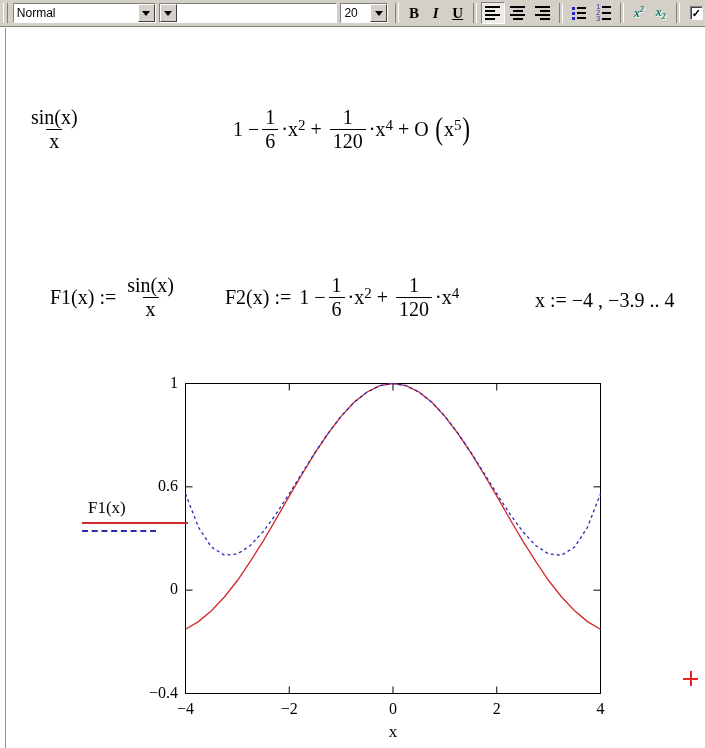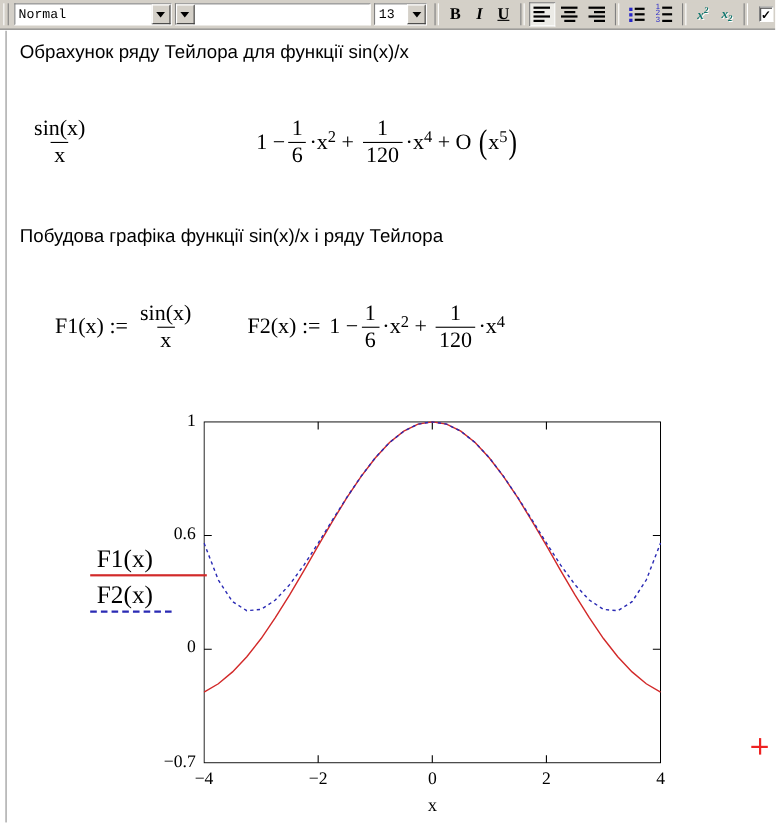--- a/index.html
+++ b/index.html
@@ -3,21 +3,21 @@
 <meta charset="utf-8">
 <style>
   html,body{margin:0;padding:0;background:#fff;}
   .screen{position:relative;width:705px;height:748px;background:#ffffff;overflow:hidden;
           font-family:"Liberation Sans",sans-serif;color:#000;}
   
   .toolbar{position:absolute;left:0;top:0;width:705px;height:27px;background:#d4d0c8;
            border-bottom:1px solid #808080;display:flex;align-items:center;padding:0 2px;box-sizing:border-box;}
   .grip{width:3px;height:20px;margin:0 5px 0 1px;border-left:1px solid #fff;border-right:1px solid #808080;background:#d4d0c8;}
   .combo{display:flex;align-items:center;background:#fff;height:20px;
-         border:1px solid;border-color:#808080 #fff #fff #808080;box-sizing:border-box;margin-right:3px;font-family:Liberation Mono, monospace;}
+         border:1px solid;border-color:#808080 #fff #fff #808080;box-sizing:border-box;margin-right:3px;}
   .combo .cval{flex:1;font-size:12px;padding:0 3px;white-space:nowrap;overflow:hidden;}
   .drop{width:17px;height:18px;background:#d4d0c8;border:1px solid;border-color:#fff #404040 #404040 #fff;
         display:flex;align-items:center;justify-content:center;box-sizing:border-box;}
   .arr{width:0;height:0;border-left:4px solid transparent;border-right:4px solid transparent;border-top:5px solid #000;}
   .sep{width:2px;height:20px;border-left:1px solid #808080;border-right:1px solid #fff;margin:0 4px;}
   .tbtn{width:23px;height:22px;display:flex;align-items:center;justify-content:center;
         background:#d4d0c8;font-family:"Liberation Serif",serif;font-size:15px;}
   .tbtn.pressed{border:1px solid;border-color:#808080 #fff #fff #808080;background:#ecebe6;box-sizing:border-box;}
   .bold{font-weight:bold;}
   .ital{font-style:italic;font-weight:bold;}
@@ -43,21 +43,21 @@
   .frac span{padding:0 3px;line-height:1.15;}
   sup.e{font-size:15px;vertical-align:6px;line-height:0;}
   .paren{font-size:31px;font-weight:400;transform:scaleX(.75);display:inline-block;line-height:0;}
   
   .plot-svg{position:absolute;left:185px;top:383px;}
   .ticklab{position:absolute;font-family:"Liberation Serif",serif;font-size:16px;}
   .ylab{width:50px;text-align:right;}
   .xlab{width:34px;text-align:center;}
   .axis-title{position:absolute;left:185px;top:722px;width:416px;text-align:center;
               font-family:"Liberation Serif",serif;font-size:17px;}
-  .legend{position:absolute;left:82px;top:497px;font-family:"Liberation Serif",serif;font-size:23px;}
+  .legend{position:absolute;left:82px;top:497px;font-family:"Liberation Serif",serif;font-size:17px;}
   .leg-label{margin-left:6px;line-height:22px;}
   .leg-line{height:0;border-top:2px solid #d22a2a;width:106px;margin-top:3px;margin-bottom:6px;}
   .leg-line.dash{border-top-style:dashed;width:74px;border-top-width:2px;}
   .crosshair{position:absolute;left:683px;top:671px;width:15px;height:15px;}
   .crosshair .h{position:absolute;left:0;top:7px;width:15px;height:2px;background:#ee2222;}
   .crosshair .v{position:absolute;left:7px;top:0;width:2px;height:15px;background:#ee2222;}
 </style>
 </head>
 <body>
 
@@ -71,21 +71,21 @@
       <span class="drop">
           <span class="arr"></span>
         </span>
     </div>
     <div class="combo" style="width:188px">
       <span class="drop">
           <span class="arr"></span>
         </span>
     </div>
     <div class="combo" style="width:50px">
-      <span class="cval">13</span>
+      <span class="cval">20</span>
       <span class="drop">
           <span class="arr"></span>
         </span>
     </div>
 
     <div class="sep"></div>
     <div class="tbtn bold">B</div>
     <div class="tbtn ital">I</div>
     <div class="tbtn und">U</div>
 
@@ -158,23 +158,20 @@
     </div>
 
     <div class="sep"></div>
     <div class="cbx">
         <span>✓</span>
       </div>
   </div>
 
   <div class="sheet-left"></div>
 
-  <div class="txt" style="left:18px;top:38px;">
-    <span>Обрахунок ряду Тейлора для функції sin(x)/x</span>
-  </div>
 
   <div class="math" style="left:25px;top:98px;height:62px;">
     <span class="frac">
       <span>sin(x)</span>
       <span class="den">x</span>
     </span>
   </div>
 
   <div class="math" style="left:233px;top:98px;height:62px;">
     <span>1 −</span>
@@ -188,23 +185,20 @@
       <span>1</span>
       <span class="den">120</span>
     </span>
     <span><span>·x</span><sup class="e">4</sup></span>
     <span style="margin:0 5px">+ O</span>
     <span class="paren">(</span>
     <span><span>x</span><sup class="e">5</sup></span>
     <span class="paren">)</span>
   </div>
 
-  <div class="txt" style="left:18px;top:205px;">
-    <span>Побудова графіка функції sin(x)/x і ряду Тейлора</span>
-  </div>
 
   <div class="math" style="left:20px;top:265px;height:64px;margin-left:30px;">
     <span>F1(x) :=</span>
     <span class="frac" style="margin-left:8px">
       <span>sin(x)</span>
       <span class="den">x</span>
     </span>
   </div>
 
   <div class="math" style="left:225px;top:265px;height:64px;">
@@ -216,53 +210,55 @@
     </span>
     <span><span>·x</span><sup class="e">2</sup></span>
     <span style="margin:0 5px">+</span>
     <span class="frac">
       <span>1</span>
       <span class="den">120</span>
     </span>
     <span><span>·x</span><sup class="e">4</sup></span>
   </div>
 
+  <div class="math" style="left:535px;top:289px;">
+    <span>x := −4 , −3.9 .. 4</span>
+  </div>
 
   <div>
     <svg class="plot-svg" id="plot" width="416" height="311" viewBox="0 0 416 311">
         <rect x="0.5" y="0.5" width="415" height="310" fill="none" stroke="#000000"></rect>
         <line x1="104.25" y1="310.5" x2="104.25" y2="303.5" stroke="#000000" stroke-width="1"></line>
         <line x1="104.25" y1="0.5" x2="104.25" y2="7.5" stroke="#000000" stroke-width="1"></line>
         <line x1="208" y1="310.5" x2="208" y2="303.5" stroke="#000000" stroke-width="1"></line>
         <line x1="208" y1="0.5" x2="208" y2="7.5" stroke="#000000" stroke-width="1"></line>
         <line x1="311.75" y1="310.5" x2="311.75" y2="303.5" stroke="#000000" stroke-width="1"></line>
         <line x1="311.75" y1="0.5" x2="311.75" y2="7.5" stroke="#000000" stroke-width="1"></line>
         <line x1="0.5" y1="207.16666666666666" x2="7.5" y2="207.16666666666666" stroke="#000000" stroke-width="1"></line>
         <line x1="415.5" y1="207.16666666666666" x2="408.5" y2="207.16666666666666" stroke="#000000" stroke-width="1"></line>
         <line x1="0.5" y1="103.83333333333333" x2="7.5" y2="103.83333333333333" stroke="#000000" stroke-width="1"></line>
         <line x1="415.5" y1="103.83333333333333" x2="408.5" y2="103.83333333333333" stroke="#000000" stroke-width="1"></line>
         <polyline points="0.5,246.2 13.5,238.6 26.4,227.8 39.4,214.0 52.4,197.5 65.3,178.4 78.3,157.8 91.3,135.7 104.3,113.1 117.2,91.0 130.2,69.7 143.2,50.3 156.1,33.4 169.1,19.3 182.1,9.0 195.0,2.6 208.0,0.5 221.0,2.6 233.9,9.0 246.9,19.3 259.9,33.4 272.8,50.3 285.8,69.7 298.8,91.0 311.8,113.1 324.7,135.7 337.7,157.8 350.7,178.4 363.6,197.5 376.6,214.0 389.6,227.8 402.5,238.6 415.5,246.2" fill="none" stroke="#d22a2a" stroke-width="1.3"></polyline>
         <polyline points="0.5,110.7 13.5,144.3 26.4,164.0 39.4,172.2 52.4,171.0 65.3,162.5 78.3,148.5 91.3,130.7 104.3,110.7 117.2,89.8 130.2,69.3 143.2,50.1 156.1,33.2 169.1,19.3 182.1,9.0 195.0,2.6 208.0,0.5 221.0,2.6 233.9,9.0 246.9,19.3 259.9,33.2 272.8,50.1 285.8,69.3 298.8,89.8 311.8,110.7 324.7,130.7 337.7,148.5 350.7,162.5 363.6,171.0 376.6,172.2 389.6,164.0 402.5,144.3 415.5,110.7" fill="none" stroke="#2a2ab4" stroke-width="1.3" stroke-dasharray="3 3"></polyline>
       </svg>
     <div id="chart-labels">
-        <span class="ticklab ylab" style="left: 128px; top: 683.5px;">−0.7</span>
+        <span class="ticklab ylab" style="left: 128px; top: 683.5px;">−0.4</span>
         <span class="ticklab ylab" style="left: 128px; top: 580.167px;">0</span>
         <span class="ticklab ylab" style="left: 128px; top: 476.833px;">0.6</span>
         <span class="ticklab ylab" style="left: 128px; top: 373.5px;">1</span>
         <span class="ticklab xlab" style="left: 168.5px; top: 700px;">−4</span>
         <span class="ticklab xlab" style="left: 272.25px; top: 700px;">−2</span>
         <span class="ticklab xlab" style="left: 376px; top: 700px;">0</span>
         <span class="ticklab xlab" style="left: 479.75px; top: 700px;">2</span>
         <span class="ticklab xlab" style="left: 583.5px; top: 700px;">4</span>
       </div>
     <div class="axis-title">x</div>
     <div class="legend">
       <div class="leg-label">F1(x)</div>
       <div class="leg-line" id="leg-line-0" style="border-top-color: rgb(210, 42, 42);"></div>
-      <div class="leg-label">F2(x)</div>
       <div class="leg-line dash" id="leg-line-1" style="border-top-color: rgb(42, 42, 180);"></div>
     </div>
   </div>
 
   <div class="crosshair">
     <div class="h" style="background: rgb(238, 34, 34);"></div>
     <div class="v" style="background: rgb(238, 34, 34);"></div>
   </div>
 
 </div>

